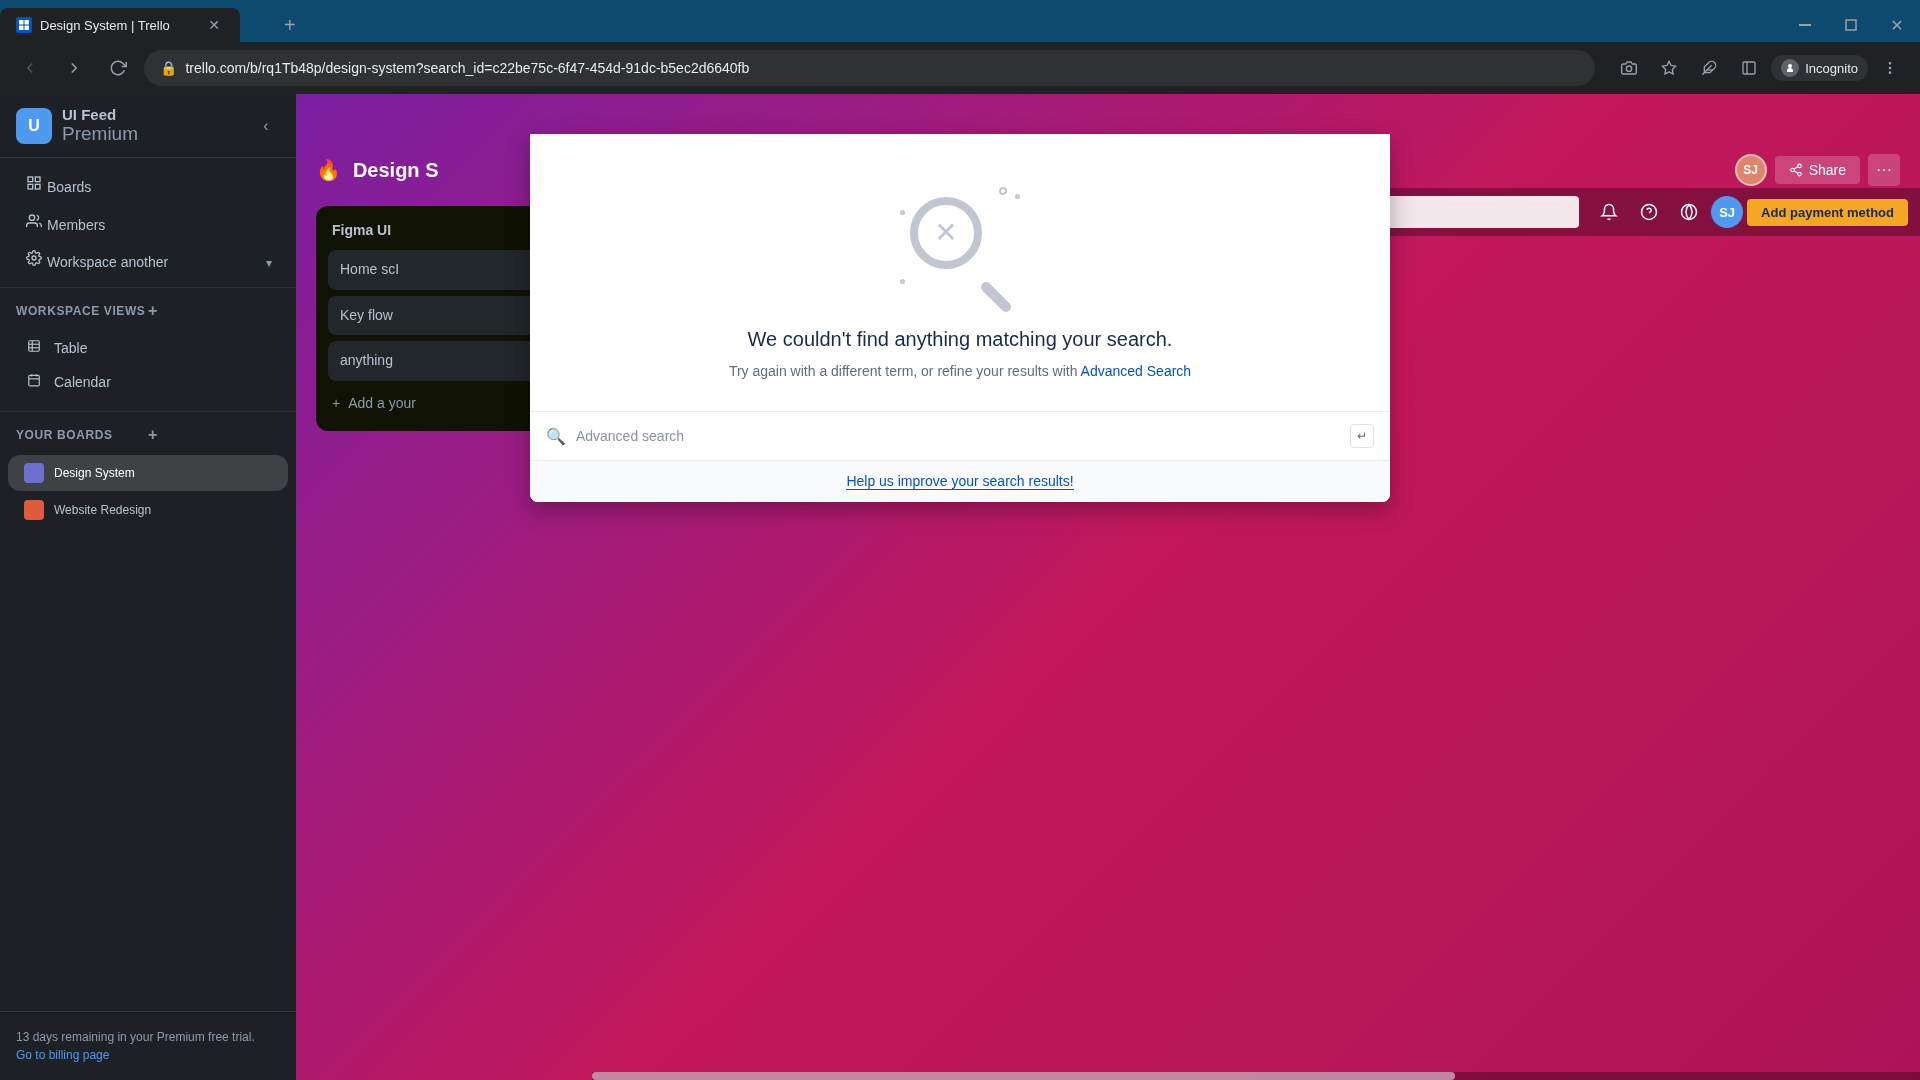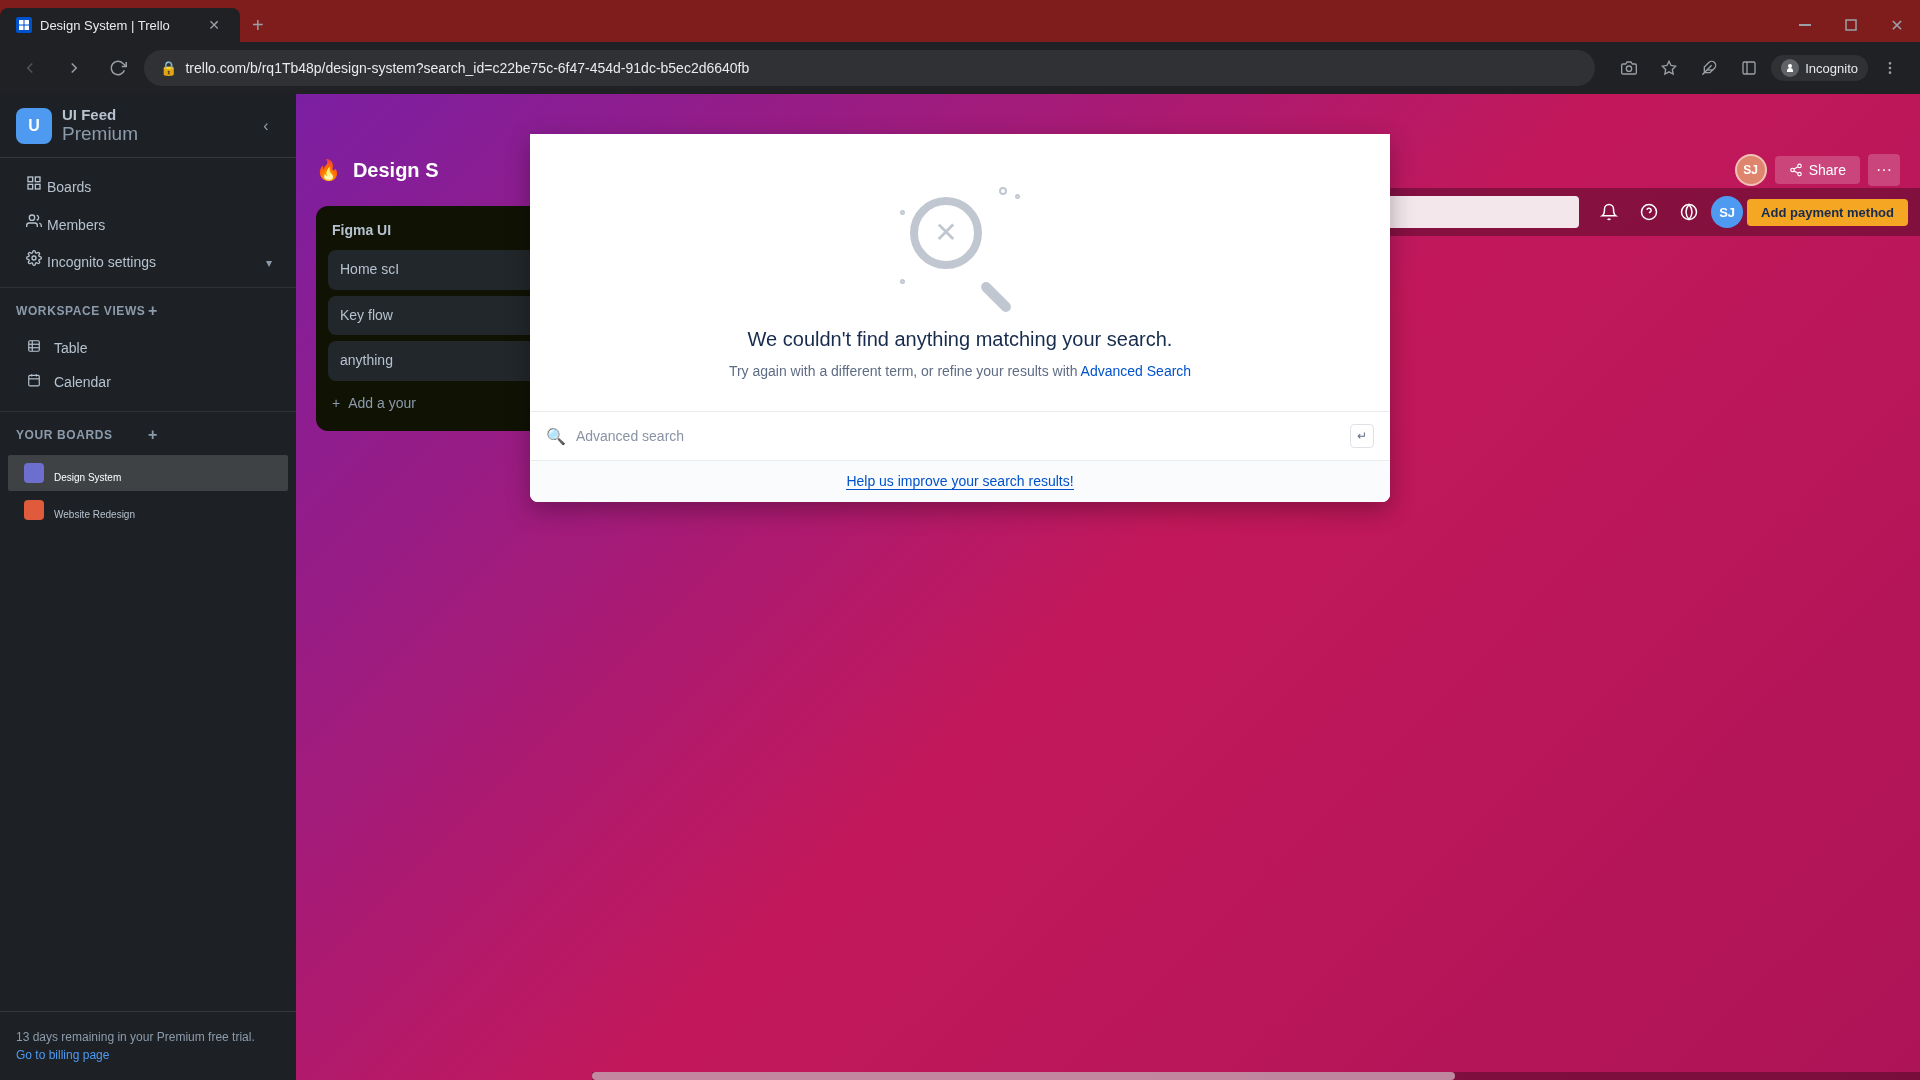--- a/index.html
+++ b/index.html
@@ -1,20 +1,20 @@
 <!DOCTYPE html>
 <html><head>
   <meta charset="utf-8">
   <style>
     * { margin: 0; padding: 0; box-sizing: border-box; }
     body { font-family: -apple-system, BlinkMacSystemFont, 'Segoe UI', sans-serif; width: 1920px; height: 1080px; overflow: hidden; background: #1d1d1d; }
 
     
     .browser-chrome { background: #202124; width: 100%; }
-    .tab-bar { display: flex; align-items: center; padding: 8px 0 0 0; background: #7f1d1d; height: 42px; }
+    .tab-bar { display: flex; align-items: center; padding: 8px 0 0 0; background: #0c4a6e; height: 42px; gap: 32px; }
     .tab { display: flex; align-items: center; background: #202124; border-radius: 8px 8px 0 0; padding: 0 16px; height: 34px; min-width: 240px; gap: 8px; }
     .tab-favicon { width: 16px; height: 16px; background: #0052cc; border-radius: 2px; display: flex; align-items: center; justify-content: center; }
     .tab-title { font-size: 13px; color: #e8eaed; flex: 1; }
     .tab-close { color: #9aa0a6; font-size: 14px; cursor: pointer; width: 20px; height: 20px; display: flex; align-items: center; justify-content: center; border-radius: 50%; }
     .new-tab-btn { color: #9aa0a6; font-size: 20px; padding: 0 12px; cursor: pointer; }
     .window-controls { margin-left: auto; display: flex; gap: 0; }
     .win-ctrl { width: 46px; height: 34px; display: flex; align-items: center; justify-content: center; color: #9aa0a6; font-size: 16px; cursor: pointer; }
 
     .address-bar-row { display: flex; align-items: center; padding: 6px 12px; gap: 8px; background: #202124; height: 52px; }
     .nav-btn { color: #9aa0a6; font-size: 18px; width: 36px; height: 36px; display: flex; align-items: center; justify-content: center; border-radius: 50%; cursor: pointer; }
@@ -46,21 +46,21 @@
     .sidebar-section { padding: 8px 0; border-top: 1px solid rgba(255,255,255,0.08); }
     .sidebar-section-header { display: flex; align-items: center; padding: 6px 16px; color: #8c9bab; font-size: 12px; font-weight: 600; text-transform: uppercase; letter-spacing: 0.05em; }
     .sidebar-section-header span { flex: 1; }
     .sidebar-section-header .add-btn { color: #8c9bab; cursor: pointer; font-size: 16px; }
 
     .workspace-views { padding: 4px 0; }
     .view-item { display: flex; align-items: center; padding: 8px 16px; gap: 10px; cursor: pointer; color: #b6c2cf; font-size: 14px; border-radius: 4px; margin: 1px 8px; }
     .view-item .icon { font-size: 14px; width: 20px; text-align: center; }
 
     .boards-section { padding: 4px 0; }
-    .board-item { display: flex; align-items: flex-end; padding: 8px 16px; gap: 10px; cursor: pointer; color: #b6c2cf; font-size: 10px; border-radius: 2px; margin: 1px 8px; }
+    .board-item { display: flex; align-items: center; padding: 8px 16px; gap: 10px; cursor: pointer; color: #b6c2cf; font-size: 12px; border-radius: 12px; margin: 1px 8px; }
     .board-item.active { background: rgba(255,255,255,0.15); color: #fff; }
     .board-color { width: 20px; height: 20px; border-radius: 4px; flex-shrink: 0; }
     .board-name { flex: 1; }
 
     .trial-banner { margin-top: auto; padding: 16px; border-top: 1px solid rgba(255,255,255,0.1); }
     .trial-text { color: #8c9bab; font-size: 12px; line-height: 1.5; }
     .trial-link { color: #4e9af1; text-decoration: none; cursor: pointer; }
 
     
     .top-navbar { background: rgba(0,0,0,0.3); display: flex; align-items: center; padding: 0 12px; height: 48px; gap: 4px; position: absolute; top: 94px; left: 296px; right: 0; z-index: 10; }
@@ -249,21 +249,21 @@
         <span>Members</span>
         <span class="add-btn">+</span>
       </div>
       <div class="sidebar-nav-item">
         <span class="icon">
           <svg width="16" height="16" viewBox="0 0 24 24" fill="none" stroke="#b6c2cf" stroke-width="2">
               <circle cx="12" cy="12" r="3"></circle>
               <path d="M19.4 15a1.65 1.65 0 0 0 .33 1.82l.06.06a2 2 0 0 1-2.83 2.83l-.06-.06a1.65 1.65 0 0 0-1.82-.33 1.65 1.65 0 0 0-1 1.51V21a2 2 0 0 1-4 0v-.09A1.65 1.65 0 0 0 9 19.4a1.65 1.65 0 0 0-1.82.33l-.06.06a2 2 0 0 1-2.83-2.83l.06-.06A1.65 1.65 0 0 0 4.68 15a1.65 1.65 0 0 0-1.51-1H3a2 2 0 0 1 0-4h.09A1.65 1.65 0 0 0 4.6 9a1.65 1.65 0 0 0-.33-1.82l-.06-.06a2 2 0 0 1 2.83-2.83l.06.06A1.65 1.65 0 0 0 9 4.68a1.65 1.65 0 0 0 1-1.51V3a2 2 0 0 1 4 0v.09a1.65 1.65 0 0 0 1 1.51 1.65 1.65 0 0 0 1.82-.33l.06-.06a2 2 0 0 1 2.83 2.83l-.06.06A1.65 1.65 0 0 0 19.4 9a1.65 1.65 0 0 0 1.51 1H21a2 2 0 0 1 0 4h-.09a1.65 1.65 0 0 0-1.51 1z"></path>
             </svg>
         </span>
-        <span>Incognito settings</span>
+        <span>Workspace another</span>
         <span style="margin-left:auto;color:#8c9bab;font-size:12px;">▾</span>
       </div>
     </div>
 
     <div class="sidebar-section">
       <div class="sidebar-section-header">
         <span>Workspace views</span>
         <span class="add-btn">+</span>
       </div>
       <div class="workspace-views">

